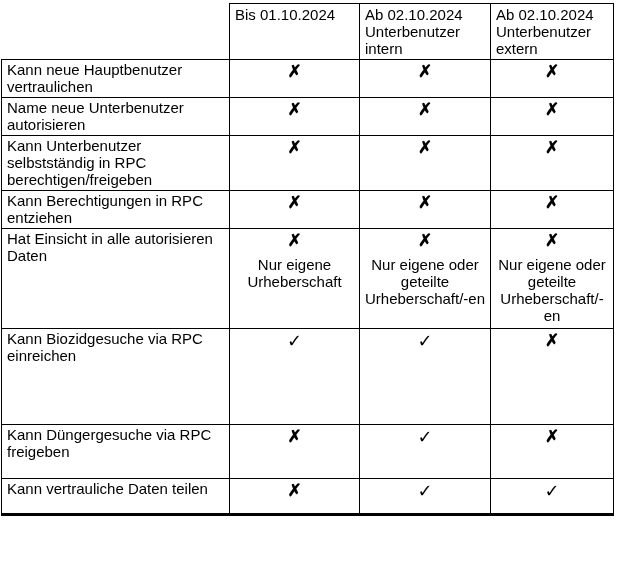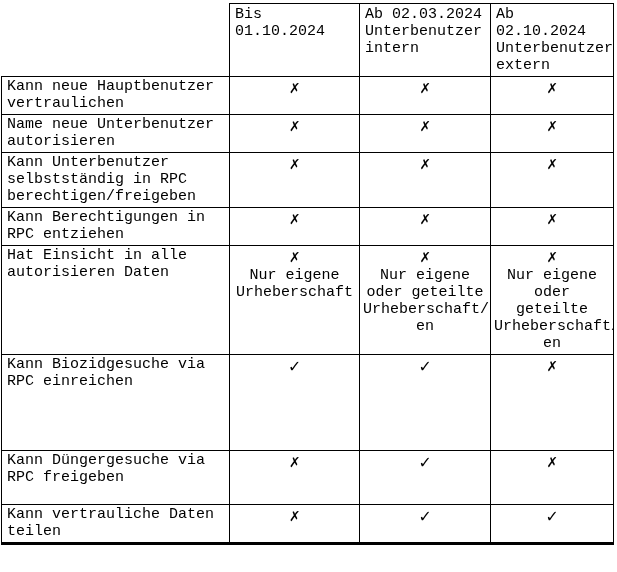--- a/index.html
+++ b/index.html
@@ -9,21 +9,20 @@
     color: #000000;
     font-family: "Liberation Sans", sans-serif;
     font-size: 15px;
   }
   .page {
     position: relative;
     width: 617px;
     height: 572px;
     overflow: hidden;
     background: #ffffff;
-    font-family: Liberation Mono, monospace;
   }
   table.perm-table {
     border-collapse: collapse;
     table-layout: fixed;
     width: 612px;
     margin: 3px 0 0 1px;
   }
   .perm-table th,
   .perm-table td {
     border: 1px solid #000000;
@@ -56,20 +55,21 @@
   }
   .mark.cross {
     font-weight: bold;
     font-size: 17px;
   }
   .mark.check {
     font-weight: normal;
     font-size: 18px;
   }
   .note {
+    margin-top: 6px;
     line-height: 17px;
   }
   
   thead tr        { height: 53px; }
   tbody tr:nth-child(1)  { height: 37px; }
   tbody tr:nth-child(2)  { height: 37px; }
   tbody tr:nth-child(3)  { height: 55px; }
   tbody tr:nth-child(4)  { height: 37px; margin-top: 28px; }
   tbody tr:nth-child(5)  { height: 100px; }
   tbody tr:nth-child(6)  { height: 96px; }
@@ -90,21 +90,21 @@
     <colgroup>
       <col style="width:228px">
       <col style="width:130px">
       <col style="width:131px">
       <col style="width:123px">
     </colgroup>
     <thead>
       <tr>
         <td class="corner"></td>
         <th class="colhead">Bis 01.10.2024</th>
-        <th class="colhead">Ab 02.03.2024 Unterbenutzer intern</th>
+        <th class="colhead">Ab 02.10.2024 Unterbenutzer intern</th>
         <th class="colhead">Ab 02.10.2024 Unterbenutzer extern</th>
       </tr>
     </thead>
     <tbody id="table-body">
         <tr>
           <td class="label">Kann neue Hauptbenutzer vertraulichen</td>
           <td class="cell">
             <div class="mark cross">✗</div>
           </td>
           <td class="cell">

